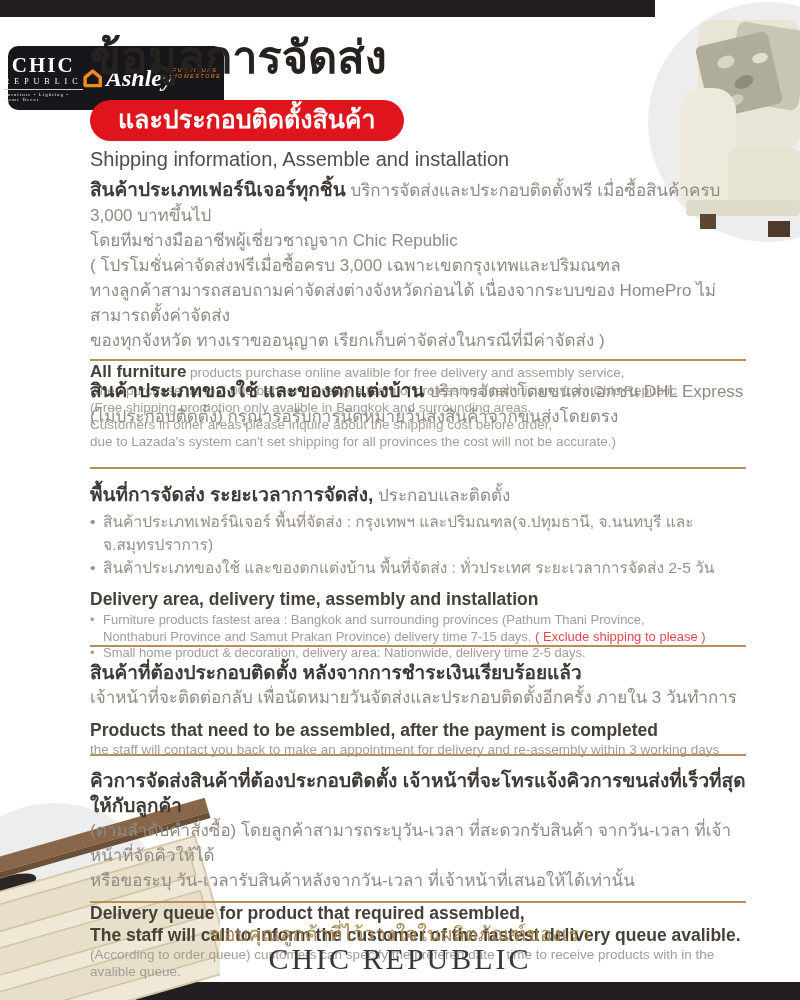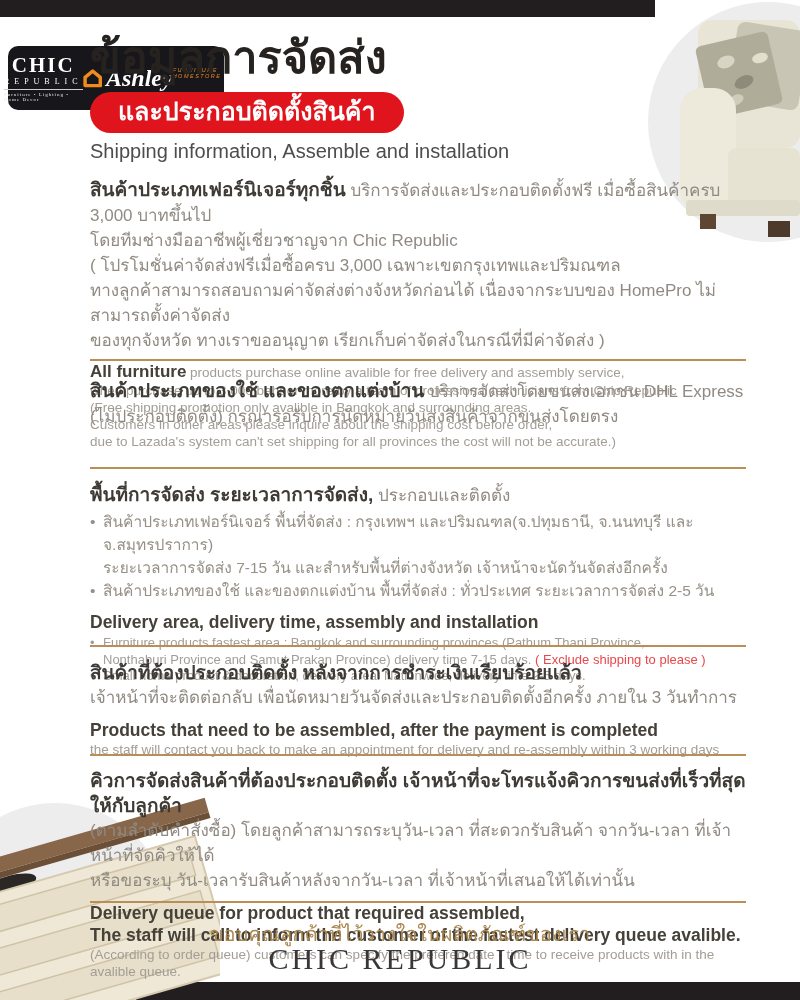--- a/index.html
+++ b/index.html
@@ -19,21 +19,21 @@
   .chic-sub{font-size:8px;letter-spacing:5px;margin-top:2px;line-height:1;}
   .chic-tag{font-size:5px;letter-spacing:1px;margin-top:3px;padding-top:2px;border-top:1px solid #cfcfcf;
             color:#e8e8e8;line-height:1;}
   .ashley{display:flex;align-items:center;gap:4px;}
   .ashley-text{display:flex;flex-direction:row;line-height:1;font-style:italic;}
   .ashley-name{color:#fff;font-family:"Liberation Serif",serif;font-weight:bold;font-size:24px;line-height:1;}
   .ashley-sub{color:#f08b1d;font-size:5.5px;letter-spacing:1.5px;margin-top:2px;}
   
   .head-col{position:absolute;left:90px;top:32px;width:620px;text-align:left;z-index:3;}
   .title{margin:0;font-size:45px;line-height:1.15;font-weight:bold;color:#25221f;}
-  .badge{display:inline-block;margin-top:8px;background:#df141c;color:#ffffff;font-weight:bold;
+  .badge{display:inline-block;margin-top:16px;background:#df141c;color:#ffffff;font-weight:bold;
          font-size:25px;line-height:1.2;padding:4px 28px 7px 28px;border-radius:26px;}
   .subtitle{margin-top:7px;font-size:20px;color:#4d4d4d;}
   
   .sec{position:absolute;left:90px;width:658px;z-index:3;}
   #s1{top:166px;margin-top:11px;} #s2{top:378px;} #s3{top:482px;} #s4{top:660px;} #s5{top:768px;}
   .rule{position:absolute;left:90px;width:656px;border:none;border-top:2px solid #b98e57;margin:0;z-index:3;}
   #r1{top:359px;} #r2{top:467px;} #r3{top:645px;} #r4{top:754px;} #r5{top:901px;}
   .th{font-size:17px;line-height:25px;color:#908a82;}
   .th-b{font-weight:bold;font-size:19px;color:#3e3a35;}
   .en{margin-top:9px;font-size:13.5px;line-height:17px;color:#a39d96;}
@@ -124,21 +124,20 @@
     </div>
   </div>
   <hr class="rule" id="r2">
 
   <div class="sec" id="s3">
     <div class="th">
       <span class="th-b">พื้นที่การจัดส่ง ระยะเวลาการจัดส่ง,</span><span> ประกอบและติดตั้ง</span>
       <div class="bullets">
         <div class="bullet th-bullet">
           <span>สินค้าประเภทเฟอร์นิเจอร์ พื้นที่จัดส่ง : กรุงเทพฯ และปริมณฑล(จ.ปทุมธานี, จ.นนทบุรี และ จ.สมุทรปราการ)</span>
-          <div>ระยะเวลาการจัดส่ง 7-15 วัน และสำหรับพื้นที่ต่างจังหวัด เจ้าหน้าจะนัดวันจัดส่งอีกครั้ง</div>
         </div>
         <div class="bullet th-bullet">
           <span>สินค้าประเภทของใช้ และของตกแต่งบ้าน พื้นที่จัดส่ง : ทั่วประเทศ ระยะเวลาการจัดส่ง 2-5 วัน</span>
         </div>
       </div>
     </div>
     <div class="en">
       <div class="en-b-line">Delivery area, delivery time, assembly and installation</div>
       <div class="bullets">
         <div class="bullet en-bullet">

